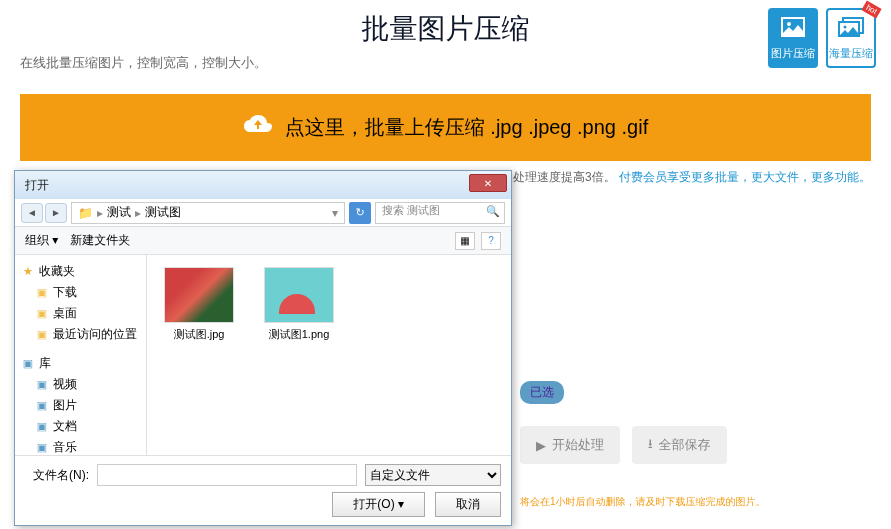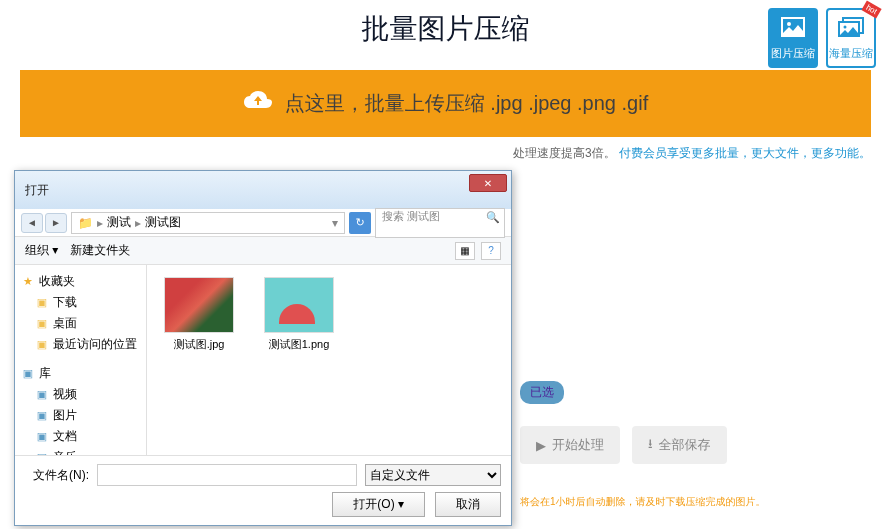--- a/index.html
+++ b/index.html
@@ -11,47 +11,47 @@
     
     .mode-panel { position: absolute; top: 8px; right: 15px; display: flex; gap: 8px; }
     .mode-btn { width: 50px; height: 60px; border: 2px solid #2196d3; border-radius: 4px; display: flex; flex-direction: column; align-items: center; justify-content: center; position: relative; cursor: pointer; }
     .mode-btn.active { background: #2196d3; }
     .mode-btn .icon-img { width: 26px; height: 22px; display: flex; align-items: center; justify-content: center; }
     .mode-btn .label { font-size: 11px; margin-top: 8px; }
     .mode-btn.active .label { color: #fff; }
     .mode-btn:not(.active) .label { color: #2196d3; }
     .hot-badge { position: absolute; top: -6px; right: -6px; background: #e53935; color: #fff; font-size: 8px; padding: 1px 3px; transform: rotate(30deg); }
     
-    .upload-banner { background: #f39c12; color: #404040; padding: 20px; text-align: center; margin: 12px 20px 0; font-size: 20px; display: flex; align-items: center; justify-content: center; gap: 12px; cursor: pointer; }
+    .upload-banner { background: #f39c12; color: #000000; padding: 20px; text-align: center; margin: 12px 20px 0; font-size: 20px; display: flex; align-items: center; justify-content: center; gap: 12px; cursor: pointer; }
     
     .info-text { color: #2196d3; font-size: 12px; margin: 8px 20px; text-align: right; }
     .info-text .gray { color: #666; margin-top: 32px; }
     
     .action-btns { position: absolute; bottom: 65px; left: 520px; display: flex; gap: 12px; }
     .act-btn { background: #eee; border: none; padding: 8px 16px; color: #888; border-radius: 4px; display: flex; align-items: center; gap: 6px; font-size: 13px; cursor: pointer; }
     
     .badge-pill { position: absolute; bottom: 125px; left: 520px; background: #5c9cc5; color: #4c1d95; padding: 3px 10px; border-radius: 10px; font-size: 12px; }
     
     .bottom-info { position: absolute; bottom: 20px; left: 520px; color: #f39c12; font-size: 10px; }
     
     
     .file-dialog { position: absolute; top: 170px; left: 14px; width: 498px; height: 356px; background: #fff; border: 1px solid #7b9ebd; box-shadow: 2px 2px 8px rgba(0,0,0,0.3); display: flex; flex-direction: column; }
     
-    .dlg-title { background: linear-gradient(#e8f2fb, #d0e3f5); height: 38px; display: flex; align-items: center; padding: 0 6px; position: relative; }
+    .dlg-title { background: linear-gradient(#e8f2fb, #d0e3f5); height: 28px; display: flex; align-items: center; padding: 0 6px; position: relative; }
     .dlg-title-text { font-size: 12px; color: #222; margin-left: 4px; }
     .dlg-close { position: absolute; right: 4px; top: 3px; width: 38px; height: 18px; background: #c75050; border: 1px solid #a03030; border-radius: 2px; display: flex; align-items: center; justify-content: center; cursor: pointer; }
     .dlg-close::after { content: "✕"; color: #fff; font-size: 10px; }
     
     .dlg-nav { height: 28px; background: #fff; border-bottom: 1px solid #ddd; display: flex; align-items: center; padding: 0 6px; gap: 4px; }
     .nav-arrows { display: flex; gap: 2px; }
     .nav-arrow { width: 22px; height: 20px; background: #e8f0f8; border: 1px solid #c0d0e0; border-radius: 3px; display: flex; align-items: center; justify-content: center; font-size: 10px; color: #555; cursor: pointer; }
     .breadcrumb-box { flex: 1; height: 22px; border: 1px solid #ccc; display: flex; align-items: center; padding: 0 6px; font-size: 12px; background: #fff; }
     .breadcrumb-box .sep { color: #888; margin: 0 4px; }
     .refresh-btn { width: 22px; height: 22px; background: #4a90d9; border-radius: 2px; display: flex; align-items: center; justify-content: center; color: #fff; font-size: 11px; cursor: pointer; }
-    .search-box { width: 130px; height: 30px; border: 1px solid #ccc; padding: 0 20px 0 6px; font-size: 11px; color: #888; position: relative; background: #fff; }
+    .search-box { width: 130px; height: 22px; border: 1px solid #ccc; padding: 0 20px 0 6px; font-size: 11px; color: #888; position: relative; background: #fff; }
     .search-box .mag { position: absolute; right: 4px; top: 2px; color: #4a90d9; }
     
     .dlg-toolbar { height: 28px; background: #f6f8fa; border-bottom: 1px solid #e0e0e0; display: flex; align-items: center; padding: 0 10px; font-size: 12px; }
     .tb-item { margin-right: 12px; cursor: pointer; }
     .tb-right { margin-left: auto; display: flex; gap: 6px; }
     .tb-icon { width: 20px; height: 18px; border: 1px solid #ccc; background: #fff; cursor: pointer; display: flex; align-items: center; justify-content: center; font-size: 10px; }
     
     .dlg-body { flex: 1; display: flex; overflow: hidden; }
     .dlg-tree { width: 132px; border-right: 1px solid #e0e0e0; padding: 6px 4px; font-size: 12px; overflow-y: auto; }
     .tree-group { margin-bottom: 8px; }
@@ -78,20 +78,21 @@
     .footer-input { flex: 1; height: 22px; border: 1px solid #ccc; font-size: 12px; padding: 0 4px; }
     .footer-select { width: 136px; height: 22px; border: 1px solid #aaa; font-size: 12px; background: #f4f4f4; }
     .footer-btns { display: flex; justify-content: flex-end; gap: 10px; }
     .dlg-btn { padding: 3px 20px; font-size: 12px; border: 1px solid #aaa; background: linear-gradient(#fff,#e8e8e8); cursor: pointer; }
   </style>
 </head>
 <body>
 
 <div class="page-header">
   <h1 class="page-title">批量图片压缩</h1>
+  <div class="page-subtitle">在线批量压缩图片，控制宽高，控制大小。</div>
 </div>
 
 <div class="mode-panel">
   <div class="mode-btn active">
     <span class="icon-img">
       <svg width="24" height="20" viewBox="0 0 24 20">
           <rect x="1" y="1" width="22" height="18" fill="none" stroke="#fff" stroke-width="2"></rect>
           <circle cx="8" cy="7" r="2" fill="#fff"></circle>
           <path d="M2 16 L8 10 L12 14 L17 8 L22 14 L22 18 L2 18 Z" fill="#fff"></path>
         </svg>

